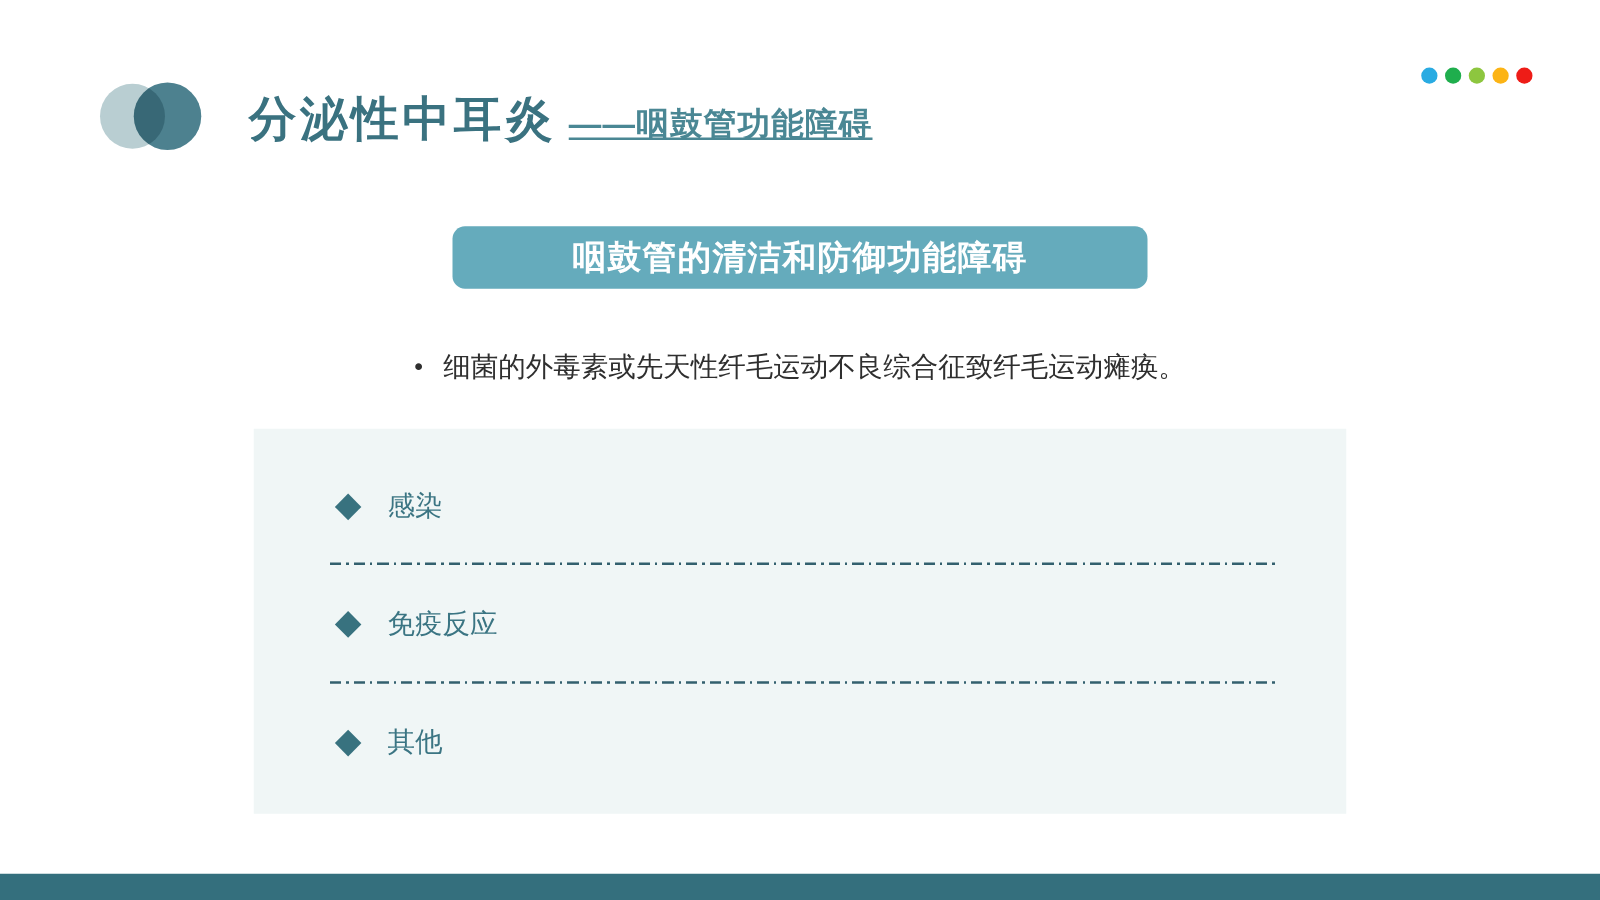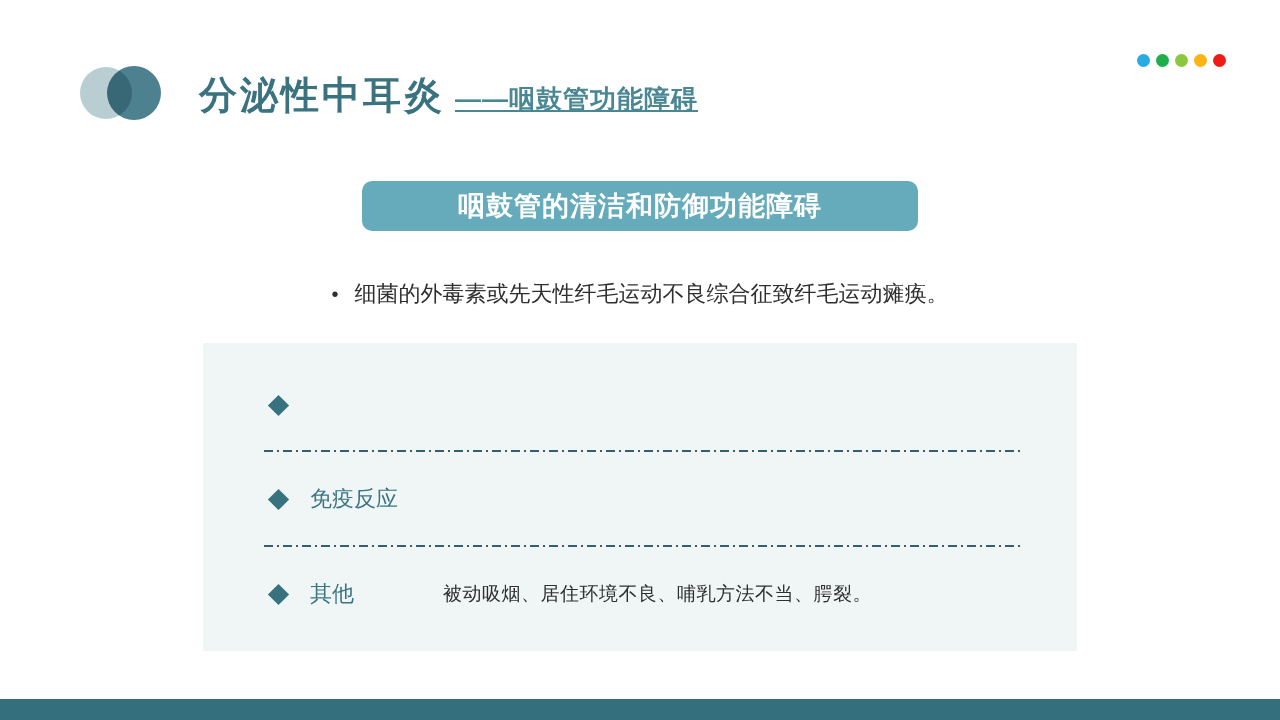--- a/index.html
+++ b/index.html
@@ -78,33 +78,33 @@
 
   <div class="bullet-line">
     <span class="bullet-glyph">•</span>
     <span>细菌的外毒素或先天性纤毛运动不良综合征致纤毛运动瘫痪。</span>
   </div>
 
   <div class="panel">
 
     <div class="row r1">
       <span class="diamond"></span>
+      <span class="label">感染</span>
     </div>
 
     <div class="divider d1"></div>
 
     <div class="row r2">
       <span class="diamond"></span>
       <span class="label">免疫反应</span>
     </div>
 
     <div class="divider d2"></div>
 
     <div class="row r3">
       <span class="diamond"></span>
       <span class="label">其他</span>
-      <span class="desc">被动吸烟、居住环境不良、哺乳方法不当、腭裂。</span>
     </div>
 
   </div>
 
   <div class="bottom-bar"></div>
 </div>
 
 </body></html>

